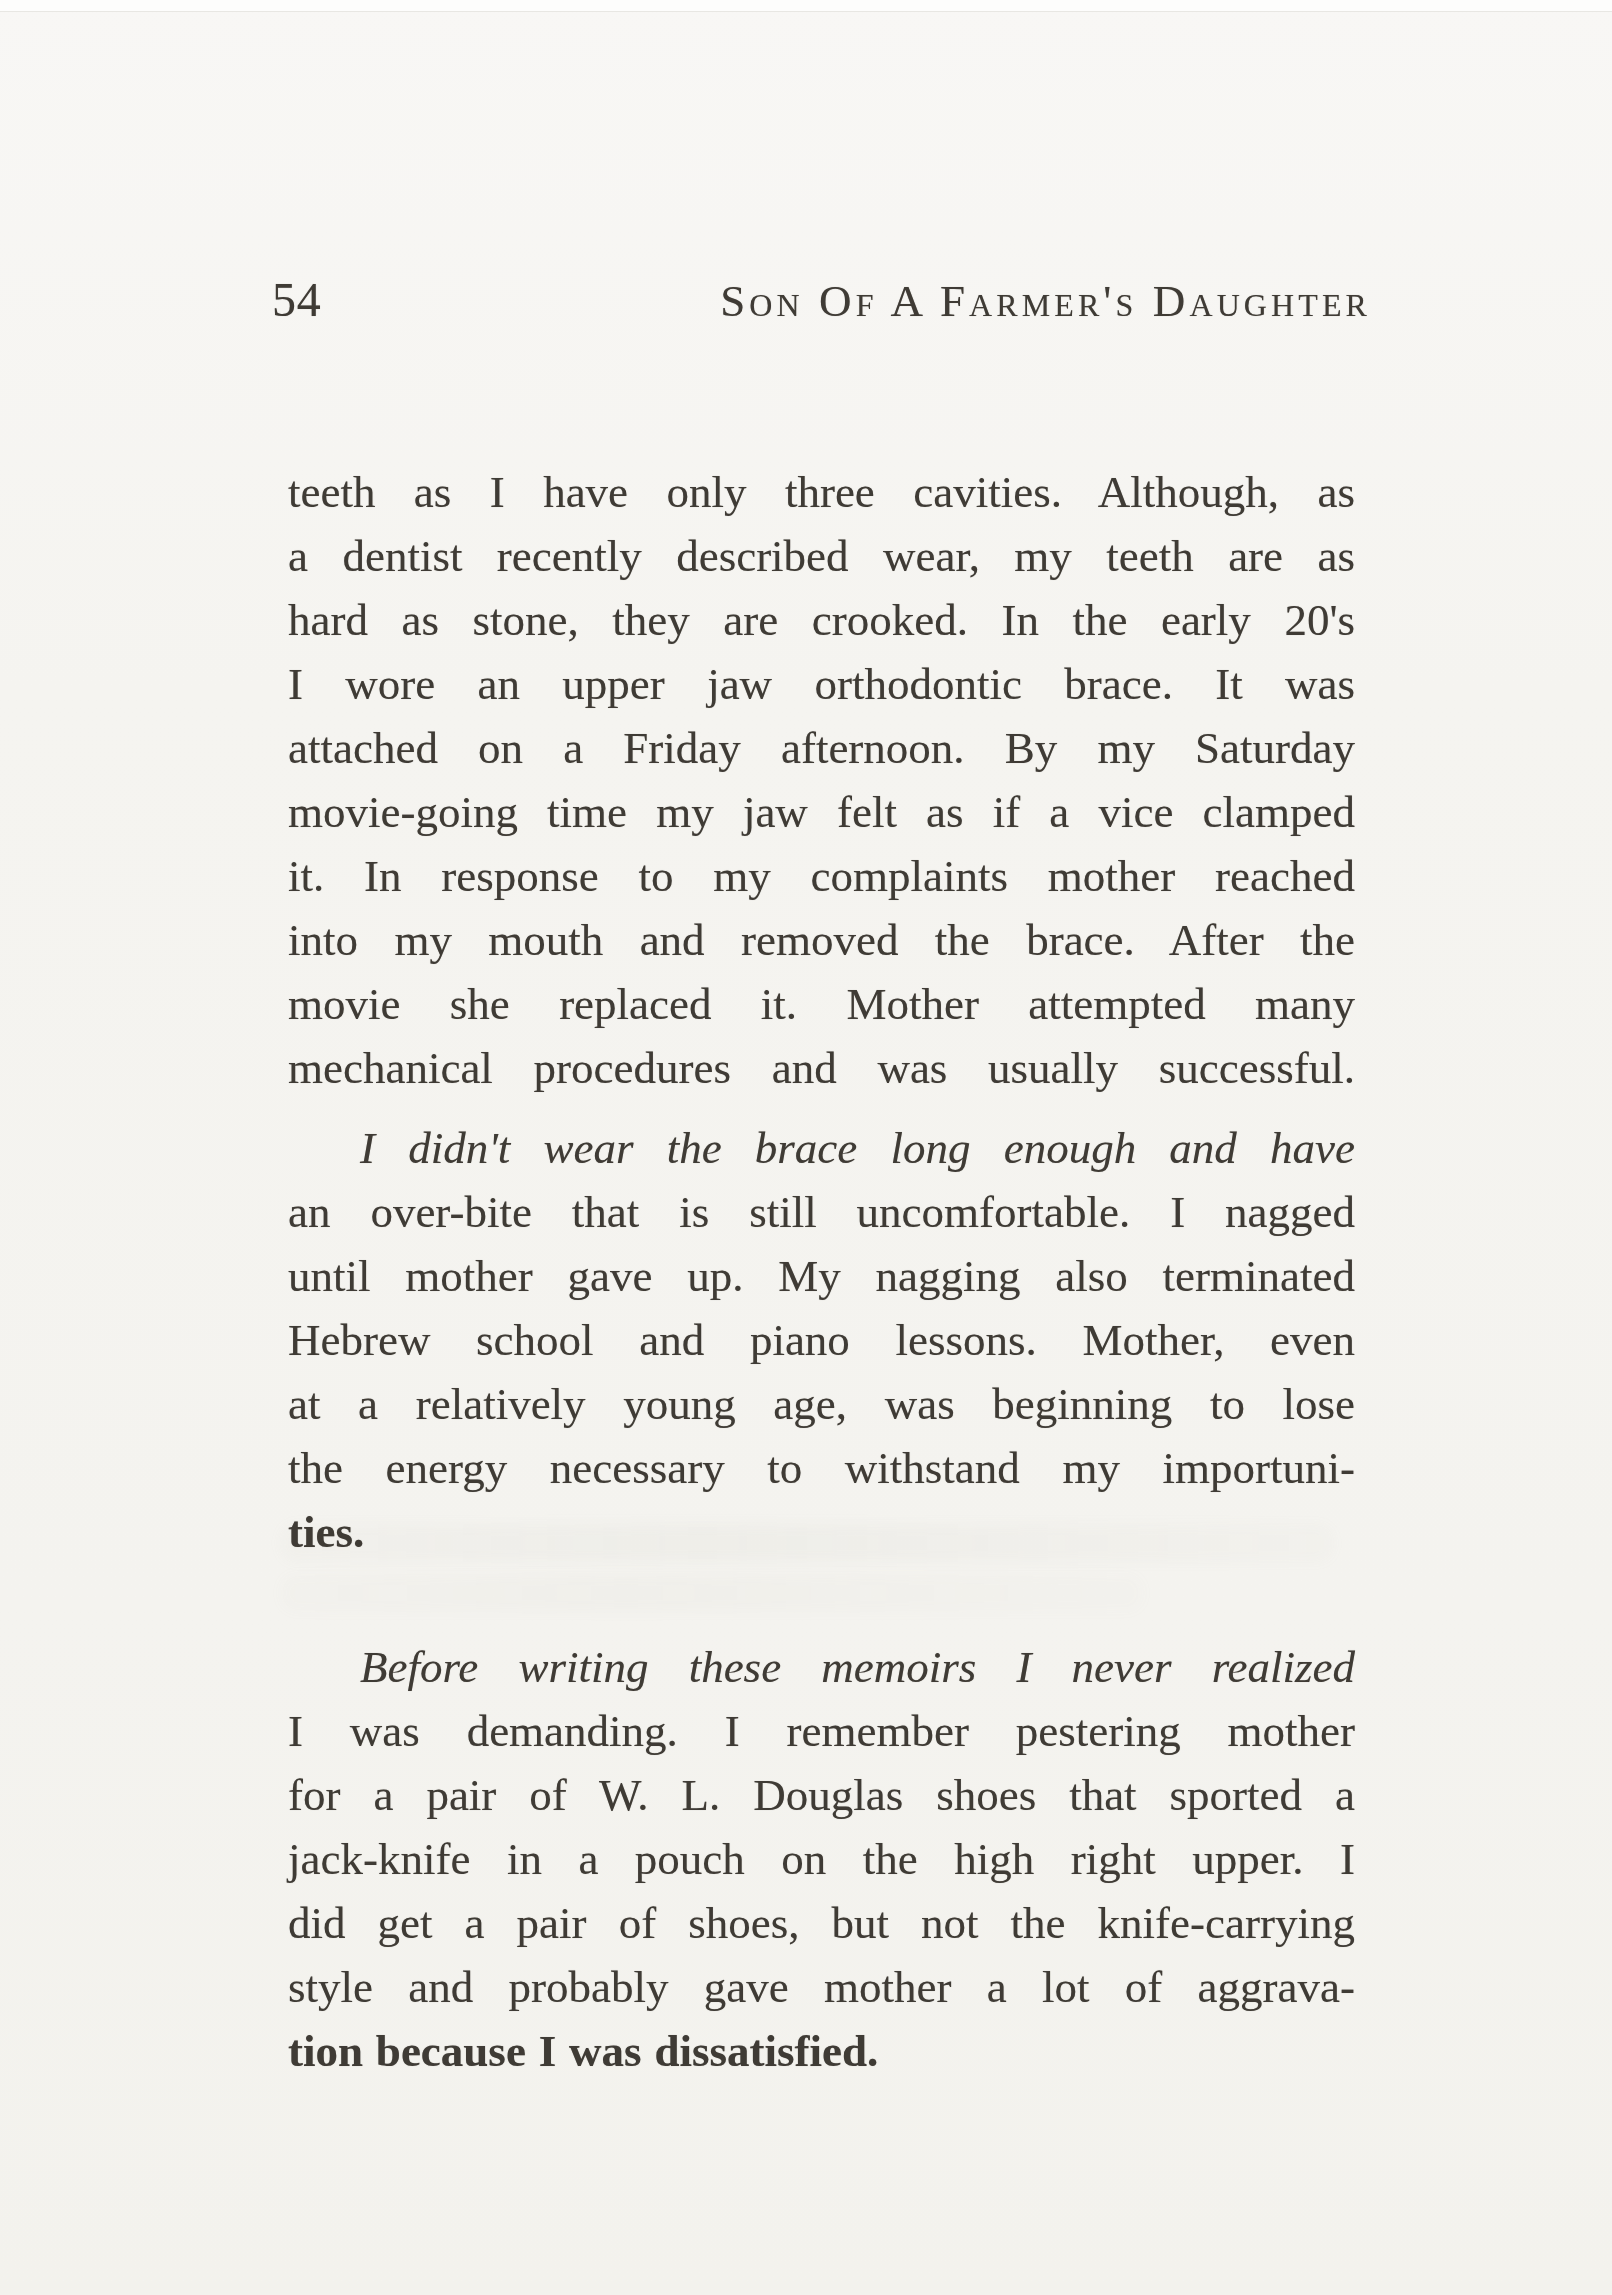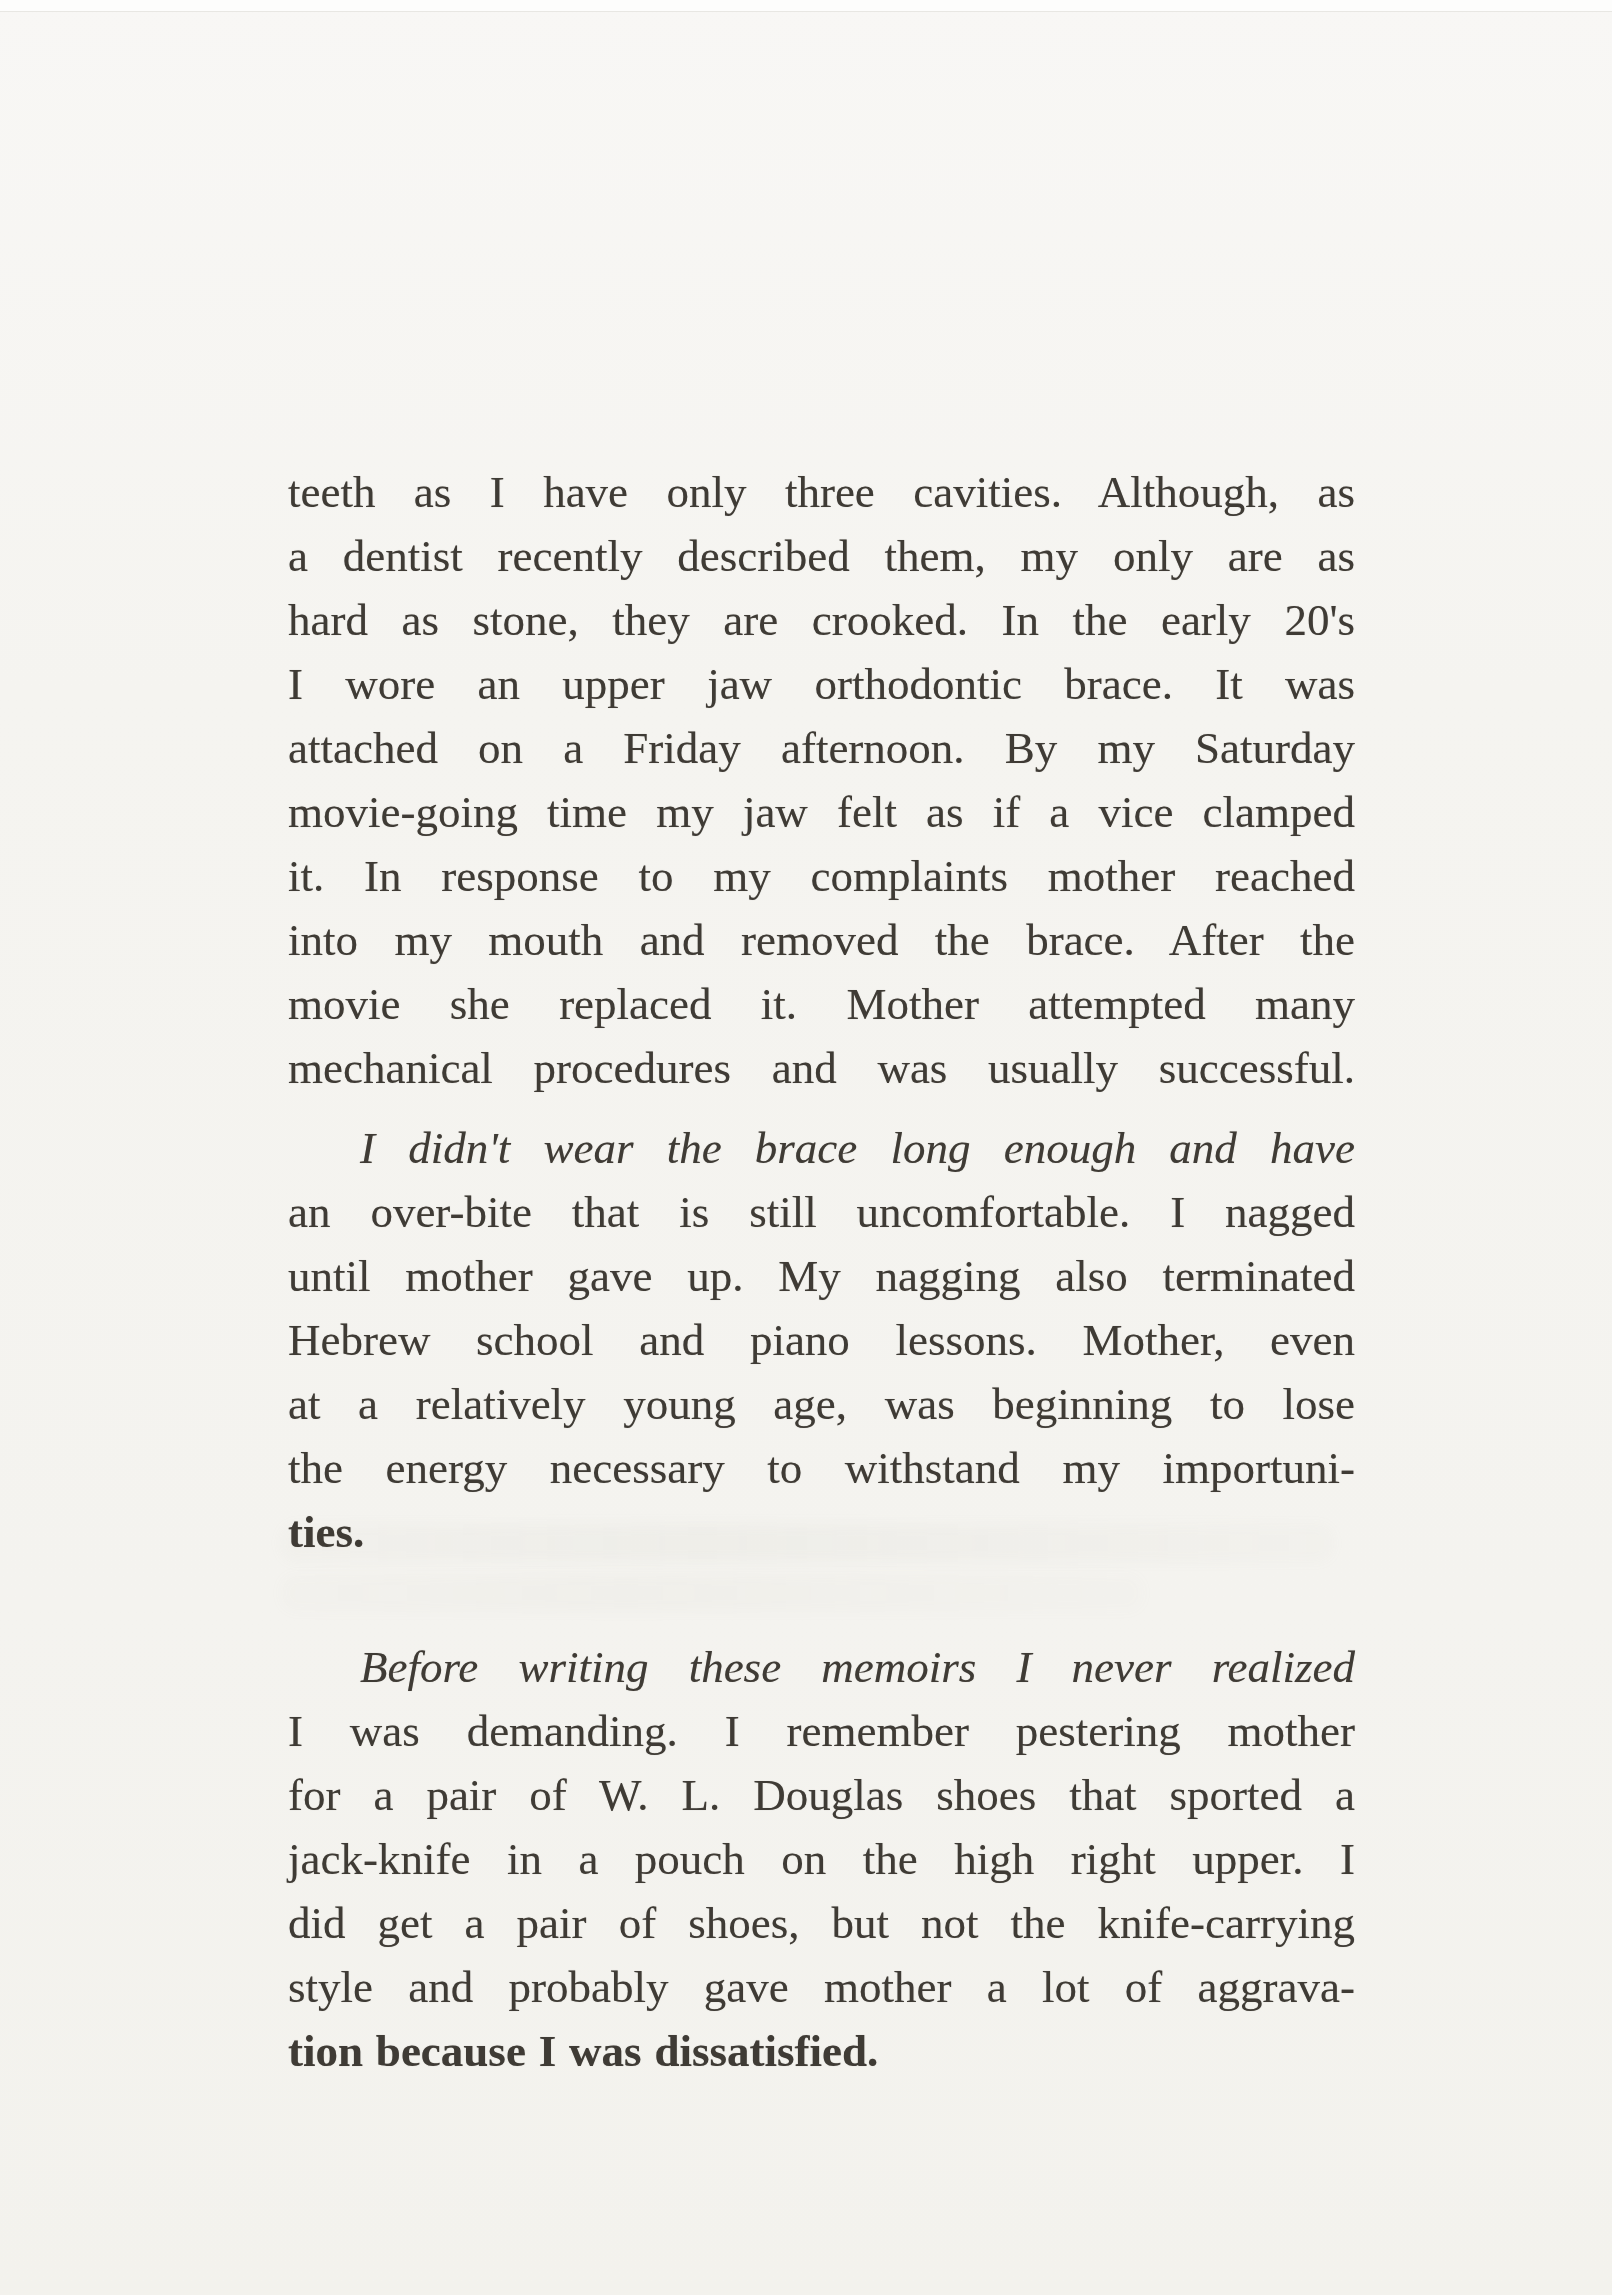--- a/index.html
+++ b/index.html
@@ -73,28 +73,32 @@
   }
   .smudge.s1 { top: 1524px; opacity: 0.5; }
   .smudge.s2 { top: 1574px; opacity: 0.35; width: 864px; }
 </style>
 </head>
 <body>
 
 <div class="scan">
   <div class="top-edge"></div>
 
+  <div class="page-header">
+    <span class="page-number">54</span>
+    <span class="running-title">Son Of A Farmer's Daughter</span>
+  </div>
 
   <div class="smudge s1"></div>
   <div class="smudge s2"></div>
 
   <div class="body-text">
       <div class="para">
         <div class="line">teeth as I have only three cavities. Although, as</div>
-        <div class="line">a dentist recently described them, my only are as</div>
+        <div class="line">a dentist recently described wear, my teeth are as</div>
         <div class="line">hard as stone, they are crooked. In the early 20's</div>
         <div class="line">I wore an upper jaw orthodontic brace. It was</div>
         <div class="line">attached on a Friday afternoon. By my Saturday</div>
         <div class="line">movie-going time my jaw felt as if a vice clamped</div>
         <div class="line">it. In response to my complaints mother reached</div>
         <div class="line">into my mouth and removed the brace. After the</div>
         <div class="line">movie she replaced it. Mother attempted many</div>
         <div class="line">mechanical procedures and was usually successful.</div>
       </div>
       <div class="para">

